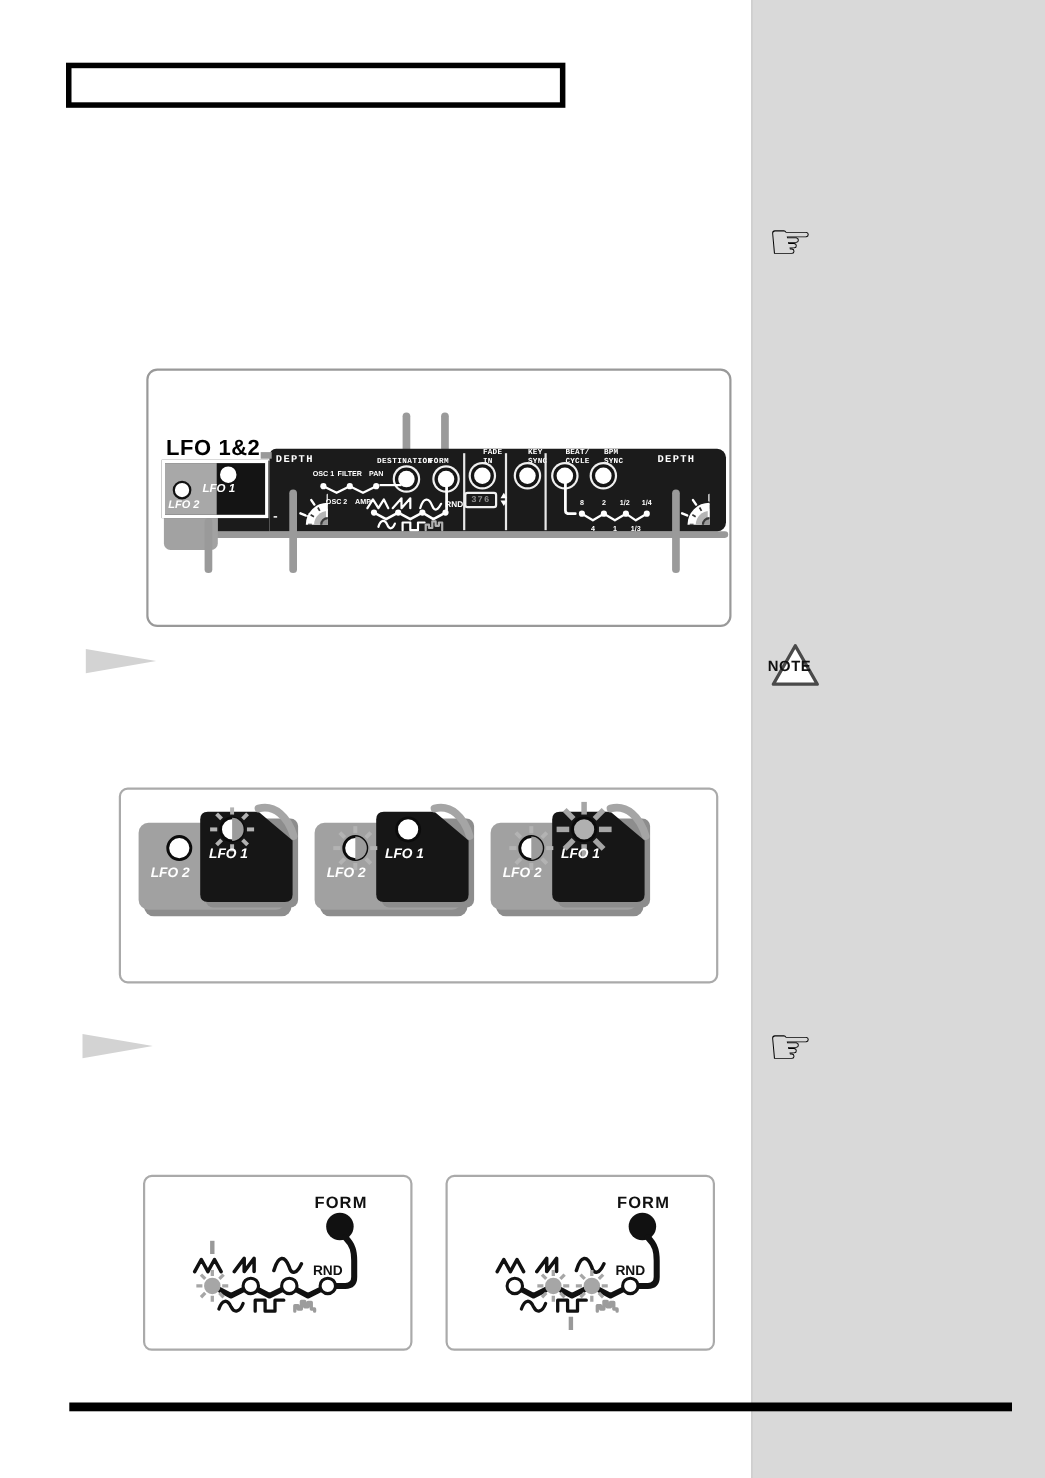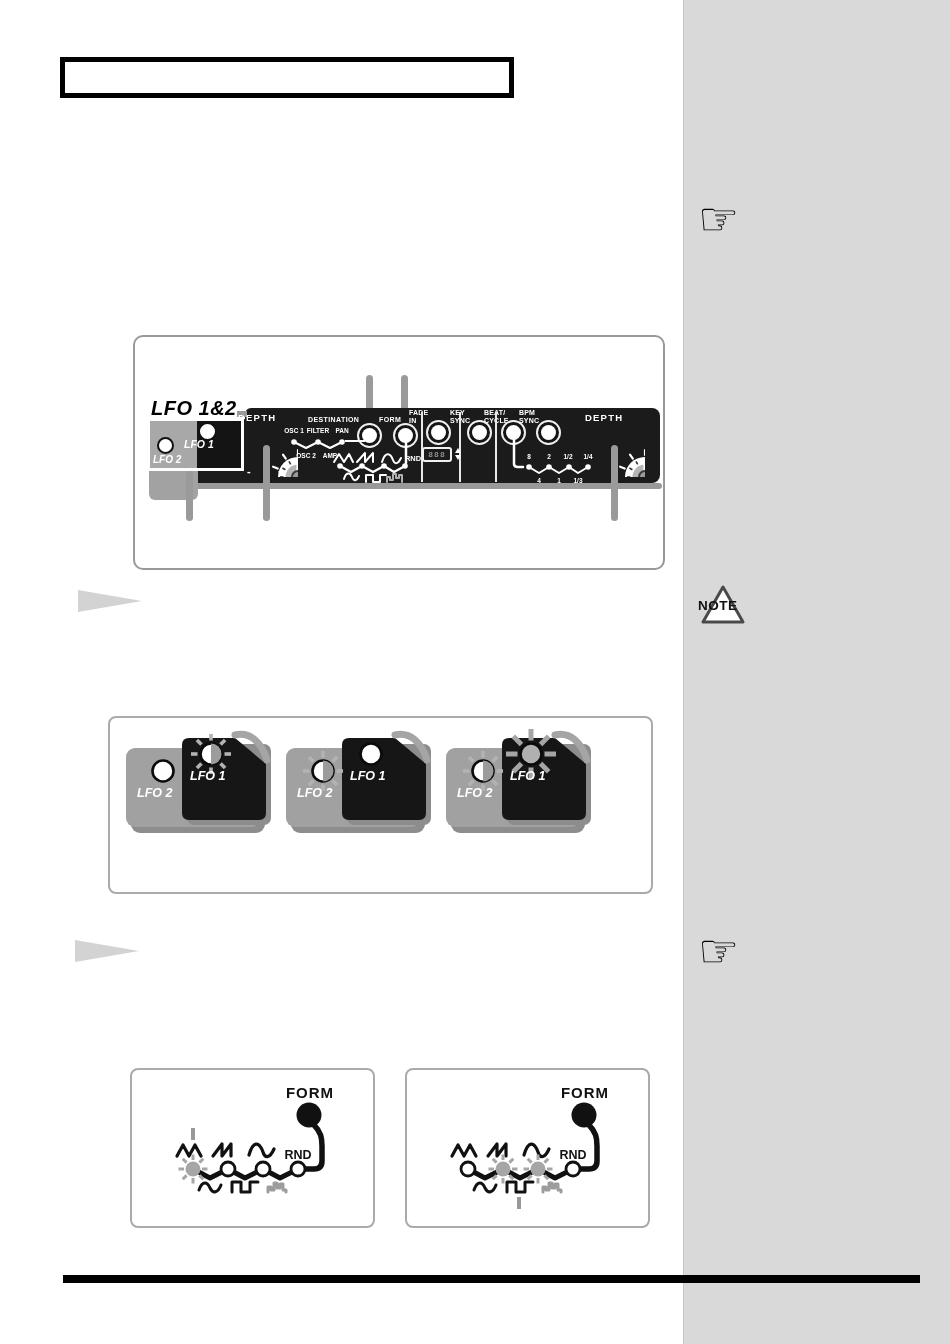--- a/index.html
+++ b/index.html
@@ -22,31 +22,31 @@
   .callout{background:#9a9a9a;width:7px;border-radius:4px;}
   .co-up-dest{left:231px;top:38px;height:62px;}
   .co-up-form{left:266px;top:38px;height:62px;}
   .co-dn-lfo{left:51px;top:134px;height:50px;}
   .co-dn-depth{left:128px;top:108px;height:76px;}
   .co-dn-rate{left:476px;top:108px;height:76px;}
   .shadow-strip{left:47px;top:146px;width:480px;height:6px;background:#999;border-radius:3px;}
   .gray-pad{left:14px;top:89px;width:49px;height:74px;background:#a2a2a2;border-radius:0 0 6px 6px;}
   .blackA{left:63px;top:82px;width:47px;height:64px;background:#1b1b1b;}
   .blackB{left:110px;top:71px;width:415px;height:75px;background:#1b1b1b;border-radius:6px 8px 8px 0;}
-  .logo{left:16px;top:60px;font-size:20px;font-weight:bold;font-style:italic;letter-spacing:.5px;color:#000;white-space:nowrap;}
+  .logo{left:16px;top:60px;font-size:20px;font-weight:bold;letter-spacing:.5px;color:#000;white-space:nowrap;}
   .logo-tab{left:102px;top:74px;width:10px;height:6px;background:#999;}
   .lfo-box{left:12px;top:81px;width:91px;height:47px;border:3px solid #fff;background:#141414;}
   .lfo-box .half2{left:0;top:0;width:47px;height:47px;background:#a8a8a8;}
   .lfo-circle{border-radius:50%;background:#fff;border:2px solid #111;box-sizing:border-box;}
   .c-lfo2{left:7px;top:16px;width:17px;height:17px;}
   .c-lfo1{left:48px;top:1px;width:19px;height:19px;}
   .lfo-box .lab{color:#fff;font-weight:bold;font-style:italic;white-space:nowrap;}
   .lab-lfo2{left:3px;top:33px;font-size:10px;}
   .lab-lfo1{left:34px;top:17px;font-size:10.5px;}
-  .ptext{color:#fff;font-weight:bold;white-space:nowrap;}
+  .ptext{color:#fff;font-weight:bold;text-align:center;white-space:nowrap;font-family:Liberation Mono, monospace;}
   .knob-label{top:75px;width:60px;font-size:9.5px;letter-spacing:1.2px;}
   .kl-depth{left:103px;} .kl-rate{left:450px;}
   .knob-svg{width:60px;height:60px;top:80px;}
   .k-depth{left:103px;} .k-rate{left:450px;}
   .sign{font-size:11px;top:128px;color:#fff;font-weight:bold;}
   .sg-minus{left:112px;} .sg-plus{left:143px;}
   .pbtn{width:15px;height:15px;border-radius:50%;background:#fff;box-shadow:0 0 0 3px #151515,0 0 0 5px #f0f0f0;}
   .b-dest{left:227px;top:91px;} .b-form{left:263px;top:91px;}
   .b-fade{left:296px;top:88px;} .b-key{left:337px;top:88px;}
   .b-beat{left:371px;top:88px;} .b-bpm{left:406px;top:88px;}
@@ -163,21 +163,21 @@
     <div class="sep sep3"></div>
 
     <div class="pbtn b-dest"></div>
     <div class="pbtn b-form"></div>
     <div class="pbtn b-fade"></div>
     <div class="pbtn b-key"></div>
     <div class="pbtn b-beat"></div>
     <div class="pbtn b-bpm"></div>
 
     <div class="fade-disp">
-      <div class="scr">888</div>
+      <div class="scr">376</div>
       <div class="arrs">
         <div class="tri-up"></div>
         <div class="tri-dn"></div>
       </div>
     </div>
 
     <svg class="sel-svg sv-dest" viewBox="0 0 80 36">
       <text class="svt" x="9" y="8">OSC 1</text>
       <text class="svt" x="33" y="8">FILTER</text>
       <text class="svt" x="57" y="8">PAN</text>

